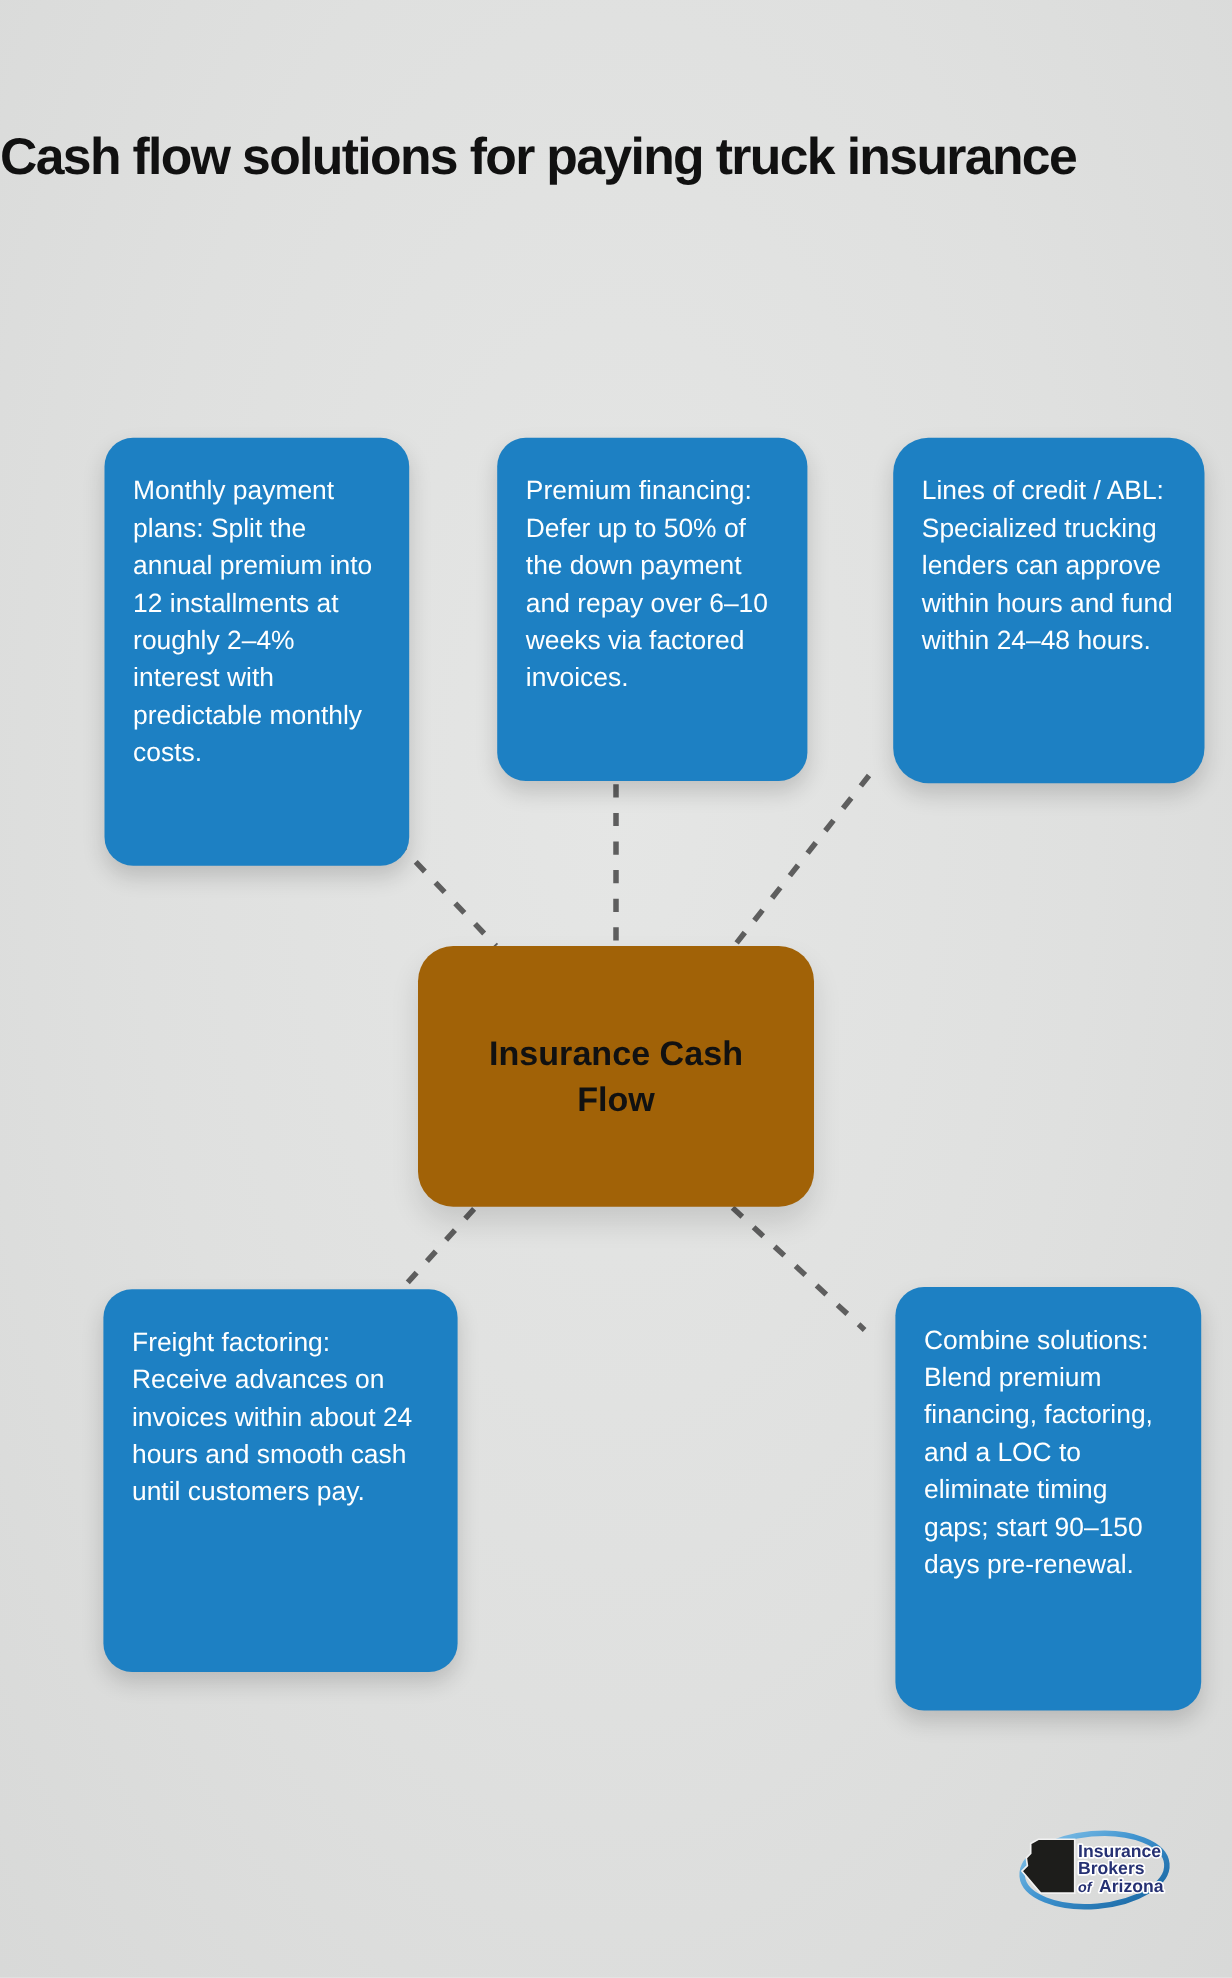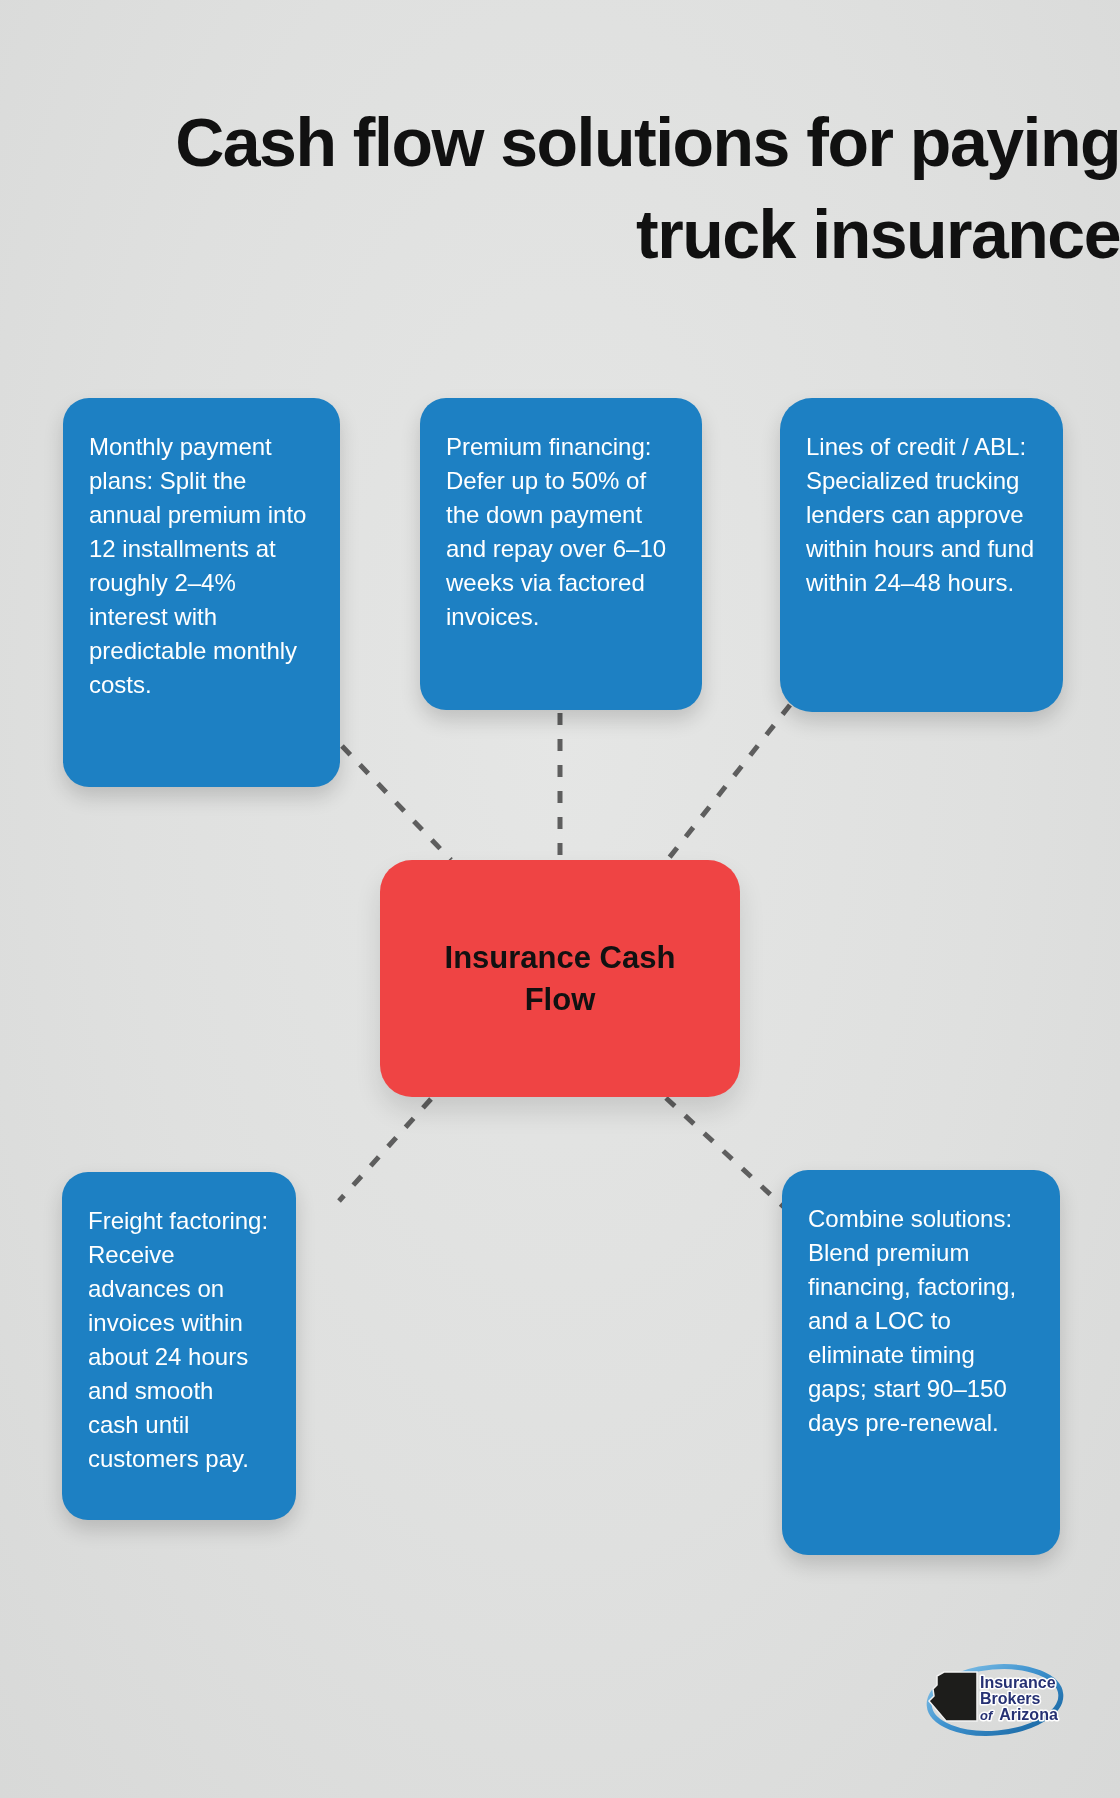--- a/index.html
+++ b/index.html
@@ -3,37 +3,38 @@
 <meta charset="utf-8">
 <style>
   html,body{margin:0;padding:0;}
   body{
     width:1120px;height:1798px;position:relative;overflow:hidden;
     background:radial-gradient(ellipse at 50% 40%, #e5e6e5 0%, #dfe0df 55%, #d8d9d8 100%);
     font-family:"Liberation Sans", sans-serif;
   }
   .page-title{
     position:absolute;left:0;top:96px;width:1120px;
-    text-align:right;font-weight:bold;font-size:68px;line-height:92px;
+    text-align:left;font-weight:bold;font-size:47px;line-height:92px;
     letter-spacing:-1.5px;color:#111;
   }
   .node{
     position:absolute;box-sizing:border-box;
     background:#1d80c3;color:#fff;border-radius:26px;
     padding:32px 26px;font-size:24px;line-height:34px;
     box-shadow:0 10px 20px rgba(0,0,0,0.16);
+    margin-left:32px;
   }
   .node.n1{left:63px;top:398px;width:277px;min-height:389px;}
   .node.n2{left:420px;top:398px;width:282px;min-height:312px;}
   .node.n3{left:780px;top:398px;width:283px;min-height:314px;border-radius:32px;}
-  .node.n4{left:62px;top:1172px;width:234px;min-height:348px;}
+  .node.n4{left:62px;top:1172px;width:322px;min-height:348px;}
   .node.n5{left:782px;top:1170px;width:278px;min-height:385px;}
   .center-node{
     position:absolute;left:380px;top:860px;width:360px;height:237px;box-sizing:border-box;
-    background:#ef4444;border-radius:32px;
+    background:#a16207;border-radius:32px;
     display:flex;align-items:center;justify-content:center;text-align:center;
     padding:0 28px;font-weight:bold;font-size:31px;line-height:42px;color:#111;
     box-shadow:0 14px 26px rgba(0,0,0,0.12);
   }
   svg.connector-layer{position:absolute;left:0;top:0;}
   .logo{position:absolute;left:920px;top:1655px;width:150px;height:90px;}
 </style>
 </head>
 <body>
 

